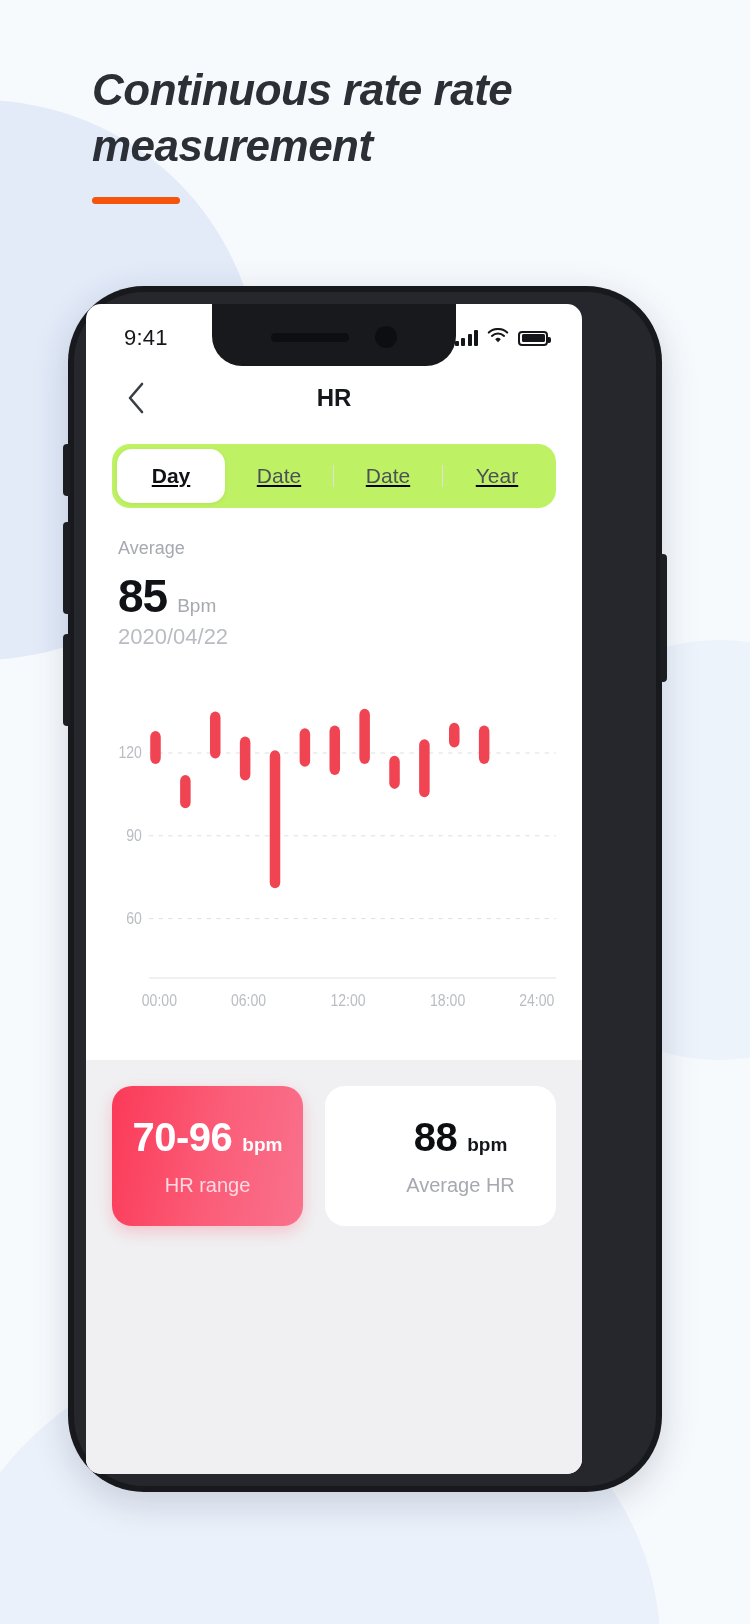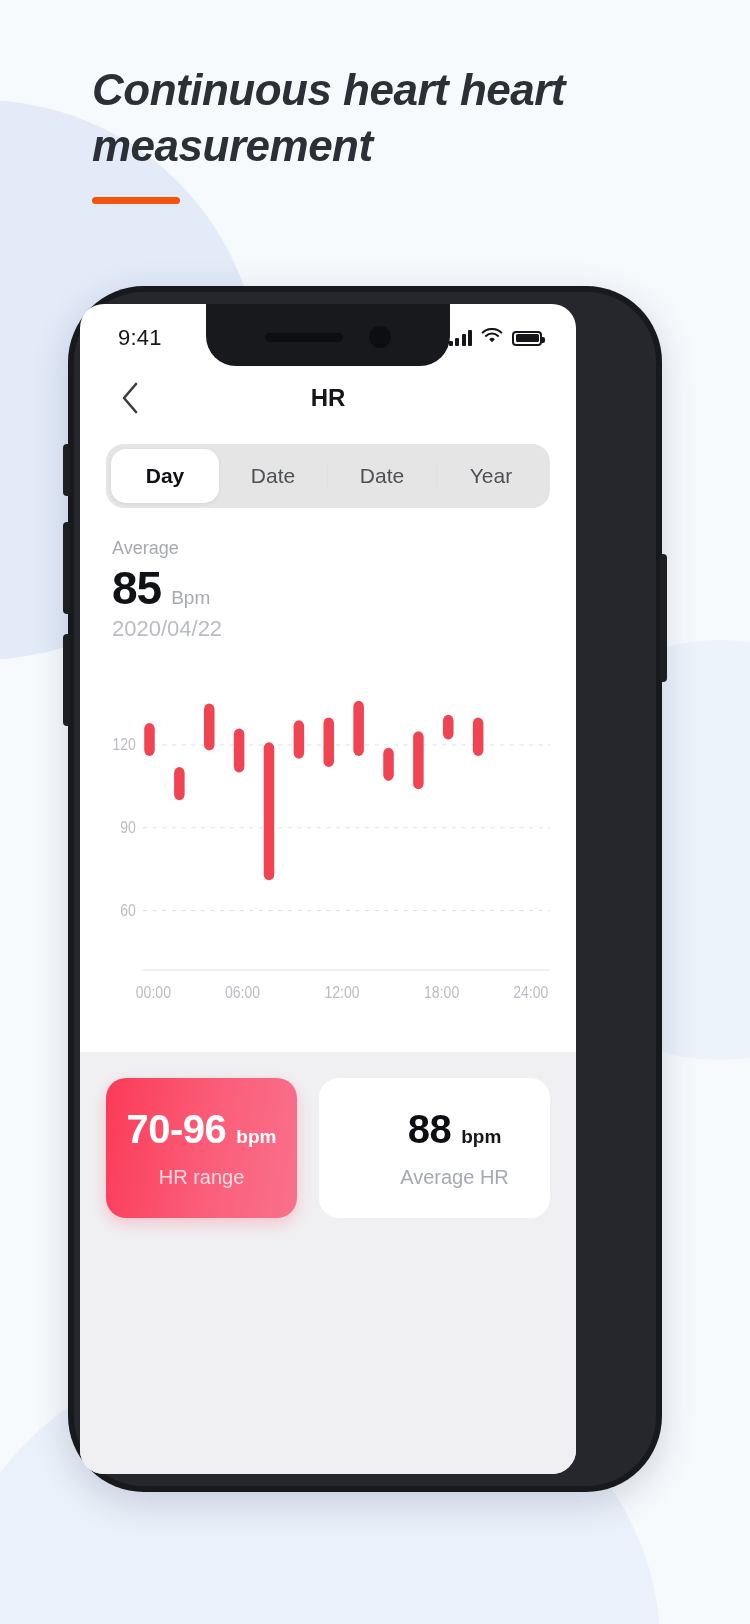--- a/index.html
+++ b/index.html
@@ -91,24 +91,24 @@
   .side-btn.vol-u { top: 236px;  height: 92px; }
   .side-btn.vol-d { top: 348px;  height: 92px; }
   .side-btn.power {
     left: auto; right: -5px;
     top: 268px; height: 128px;
     border-radius: 0 4px 4px 0;
   }
 
   .screen {
     position: absolute;
-    left: 12px; top: 18px;
+    left: 18px; top: 18px;
     width: 496px; height: 1170px;
     background: #ffffff;
-    border-radius: 24px;
+    border-radius: 15px;
     overflow: hidden;
     z-index: 3;
   }
   .notch {
     position: absolute;
     left: 50%; transform: translateX(-50%);
     top: 0;
     width: 244px; height: 62px;
     background: #18191d;
     border-radius: 0 0 30px 30px;
@@ -181,26 +181,27 @@
     position: absolute; left: 0; right: 0;
     text-align: center;
     font-size: 24px; font-weight: 600; color: #16171b;
     pointer-events: none;
   }
 
   
   .tabs {
     margin: 14px 26px 0 26px;
     height: 64px;
-    background: #e5e5e5;
+    background: #bef264;
     border-radius: 18px;
     display: flex;
     align-items: center;
     padding: 5px;
     position: relative;
+    text-decoration: underline;
   }
   .tab {
     flex: 1;
     height: 100%;
     display: flex; align-items: center; justify-content: center;
     font-size: 21px; color: #4d5057;
     border-radius: 15px;
     cursor: pointer;
     position: relative;
   }
@@ -214,21 +215,21 @@
     width: 1px; height: 22px;
     background: #dfe0e4;
     flex: 0 0 1px;
   }
 
   
   .summary { padding: 30px 32px 0 32px; }
   .summary .label { font-size: 18px; color: #a6a9af; }
   .summary .value-row {
     display: flex; align-items: baseline; gap: 10px;
-    margin-top: 2px;
+    margin-top: 10px;
   }
   .summary .value { font-size: 46px; font-weight: 700; color: #101216; letter-spacing:-1px;}
   .summary .unit { font-size: 19px; color: #a6a9af; }
   .summary .date { font-size: 22px; color: #b9bcc2; margin-top: 1px; }
 
   
   .chart-wrap {
     position: relative;
     margin: 28px 26px 0 26px;
     height: 368px;
@@ -272,21 +273,21 @@
 </head>
 <body>
 
 <div id="bg-layer">
   <div class="blob-left"></div>
   <div class="blob-bottom"></div>
   <div class="blob-right"></div>
 </div>
 
 <div id="headline">
-  <div class="title">Continuous heart heart measurement</div>
+  <div class="title">Continuous rate rate measurement</div>
   <div class="rule"></div>
 </div>
 
 <div id="phone">
   <div class="phone-frame"></div>
 
   <div class="side-btn mute"></div>
   <div class="side-btn vol-u"></div>
   <div class="side-btn vol-d"></div>
   <div class="side-btn power"></div>

